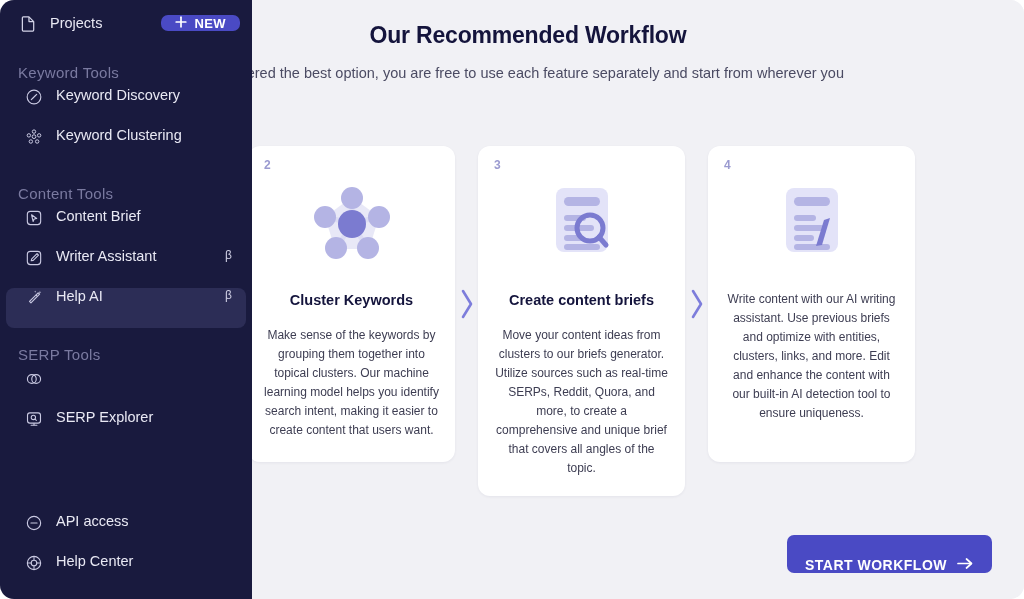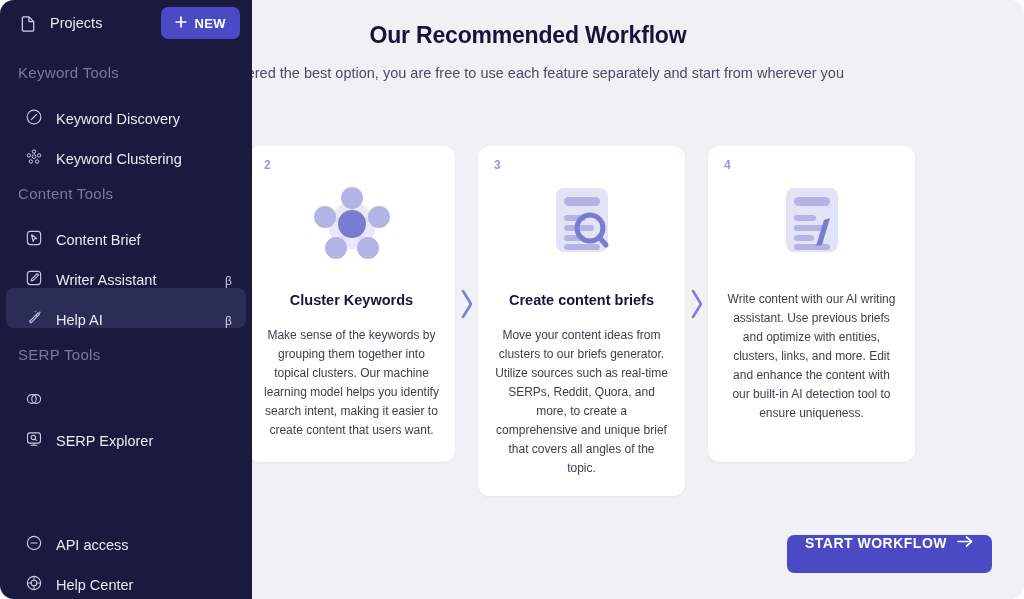--- a/index.html
+++ b/index.html
@@ -121,21 +121,21 @@
     background: #4a4ac4;
     color: #ffffff;
     border: none;
     border-radius: 7px;
     height: 38px;
     padding: 0 18px;
     font-size: 14px;
     font-weight: bold;
     letter-spacing: 0.5px;
     display: flex;
-    align-items: flex-start;
+    align-items: flex-end;
     gap: 10px;
     cursor: pointer;
     font-family: "Liberation Sans", sans-serif;
   }
 
   
   .sidebar {
     position: absolute;
     left: 0; top: 0;
     width: 252px; height: 599px;
@@ -158,42 +158,42 @@
     font-size: 14.5px;
     color: #e9e9f4;
     flex: 1;
     cursor: pointer;
   }
   .new-btn {
     background: #4a4ac4;
     color: #fff;
     border: none;
     border-radius: 7px;
-    height: 32px;
+    height: 16px;
     padding: 0 14px;
     font-size: 13px;
     font-weight: bold;
     letter-spacing: 0.4px;
     display: flex;
     align-items: center;
     gap: 7px;
     cursor: pointer;
     font-family: "Liberation Sans", sans-serif;
   }
   .sb-group-label {
     font-size: 15px;
     color: #7a7aa0;
     letter-spacing: 0.3px;
     padding: 0 18px;
     margin-top: 18px;
     margin-bottom: 6px;
   }
   .sb-item {
     display: flex;
-    align-items: flex-end;
+    align-items: flex-start;
     height: 40px;
     padding: 0 14px 0 18px;
     gap: 12px;
     font-size: 14.5px;
     color: #e9e9f4;
     cursor: pointer;
     border-radius: 8px;
     margin: 0 6px;
   }
   .sb-item.active { background: #2c2d56; }

